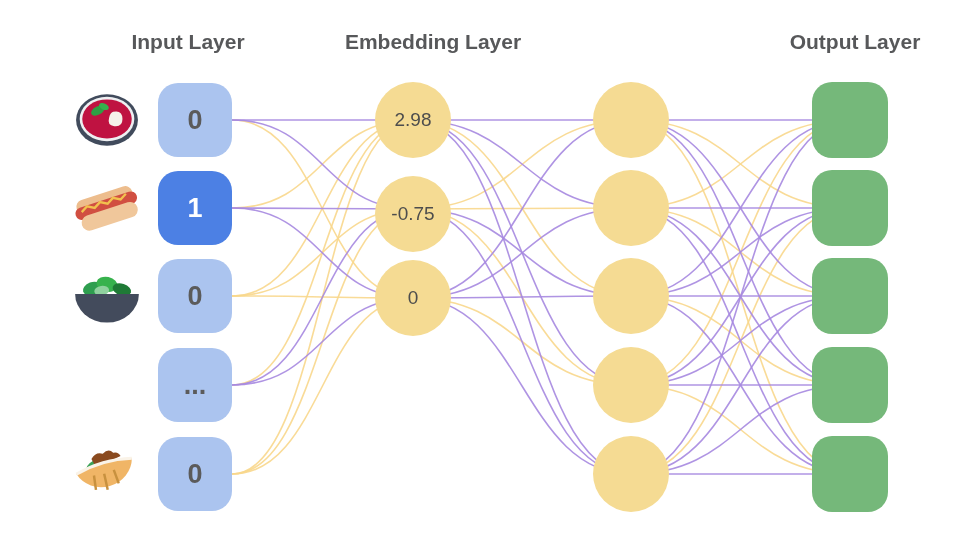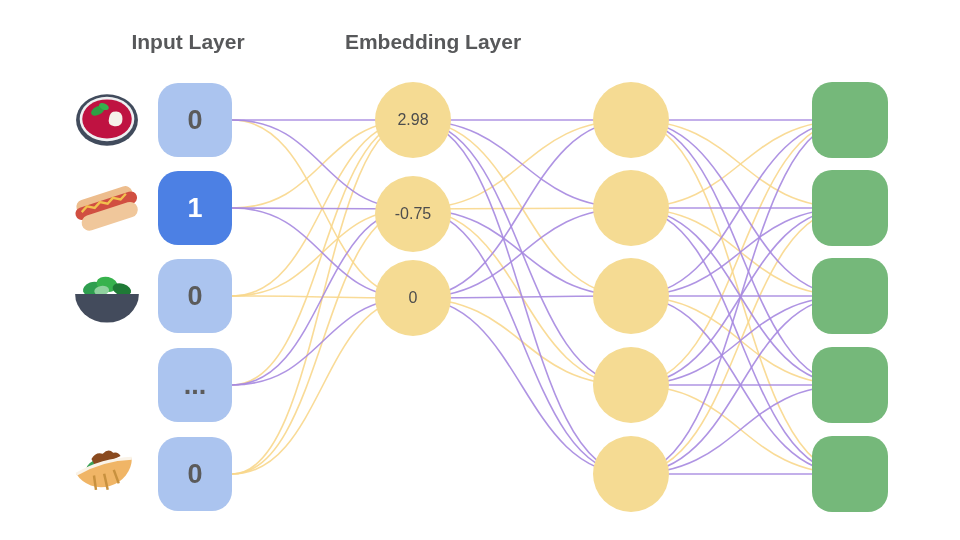--- a/index.html
+++ b/index.html
@@ -23,21 +23,21 @@
   .t-embedding{left:328px;}
   .t-output{left:750px;}
   .food-icon{position:absolute;left:72px;width:70px;height:66px;z-index:2;
     display:flex;align-items:center;justify-content:center;}
   .input-box{position:absolute;left:158px;width:74px;height:74px;border-radius:20px;
     background:var(--box-blue);z-index:2;display:flex;align-items:center;justify-content:center;
     font-size:27px;font-weight:bold;color:var(--value-gray);}
   .input-box.active{background:var(--active-blue);color:#ffffff;}
   .circle{position:absolute;width:76px;height:76px;border-radius:50%;
     background:var(--node-yellow);z-index:2;display:flex;align-items:center;justify-content:center;
-    font-size:16px;font-weight:400;color:#4d4d4d;}
+    font-size:19px;font-weight:400;color:#4d4d4d;}
   .circle.emb{left:375px;}
   .circle.hid{left:593px;}
   .output-box{position:absolute;left:812px;width:76px;height:76px;border-radius:20px;
     background:var(--node-green);z-index:2;}
   
   .box-r0{top:83px}.box-r1{top:171px}.box-r2{top:259px}.box-r3{top:348px}.box-r4{top:437px}
   .cir-r0{top:82px}.cir-r1{top:170px}.cir-r2{top:258px}.cir-r3{top:347px}.cir-r4{top:436px}
   .emb-r0{top:82px}.emb-r1{top:176px}.emb-r2{top:260px}
   .out-r0{top:82px}.out-r1{top:170px}.out-r2{top:258px}.out-r3{top:347px}.out-r4{top:436px}
   .ico-r0{top:87px}.ico-r1{top:175px}.ico-r2{top:263px}.ico-r4{top:441px}
@@ -100,20 +100,21 @@
       <path d="M631,385 C740.5,385 740.5,296 850,296" fill="none" stroke="#a688e0" stroke-width="1.6" opacity="0.9"></path>
       <path d="M631,385 C740.5,385 740.5,385 850,385" fill="none" stroke="#a688e0" stroke-width="1.6" opacity="0.9"></path>
       <path d="M631,474 C740.5,474 740.5,120 850,120" fill="none" stroke="#a688e0" stroke-width="1.6" opacity="0.9"></path>
       <path d="M631,474 C740.5,474 740.5,296 850,296" fill="none" stroke="#a688e0" stroke-width="1.6" opacity="0.9"></path>
       <path d="M631,474 C740.5,474 740.5,385 850,385" fill="none" stroke="#a688e0" stroke-width="1.6" opacity="0.9"></path>
       <path d="M631,474 C740.5,474 740.5,474 850,474" fill="none" stroke="#a688e0" stroke-width="1.6" opacity="0.9"></path>
     </svg>
 
   <div class="layer-title t-input">Input Layer</div>
   <div class="layer-title t-embedding">Embedding Layer</div>
+  <div class="layer-title t-output">Output Layer</div>
 
   <div class="food-icon ico-r0">
     <svg width="66" height="60" viewBox="0 0 64 56">
       <ellipse cx="32" cy="28" rx="30" ry="25" fill="#414b5c"></ellipse>
       <ellipse cx="32" cy="27" rx="26.5" ry="21.5" fill="#eef0f2"></ellipse>
       <ellipse cx="32" cy="27" rx="24" ry="19" fill="#bf1241"></ellipse>
       <path d="M38,20 q9,-2 9,7 q0,8 -8,7 q-7,-1 -5,-8 q1,-5 4,-6 Z" fill="#f5f1ea"></path>
       <ellipse cx="23" cy="19" rx="7" ry="4" fill="#2f9e44" transform="rotate(-28 23 19)"></ellipse>
       <ellipse cx="29" cy="15" rx="5" ry="3" fill="#37b24d" transform="rotate(24 29 15)"></ellipse>
     </svg>

